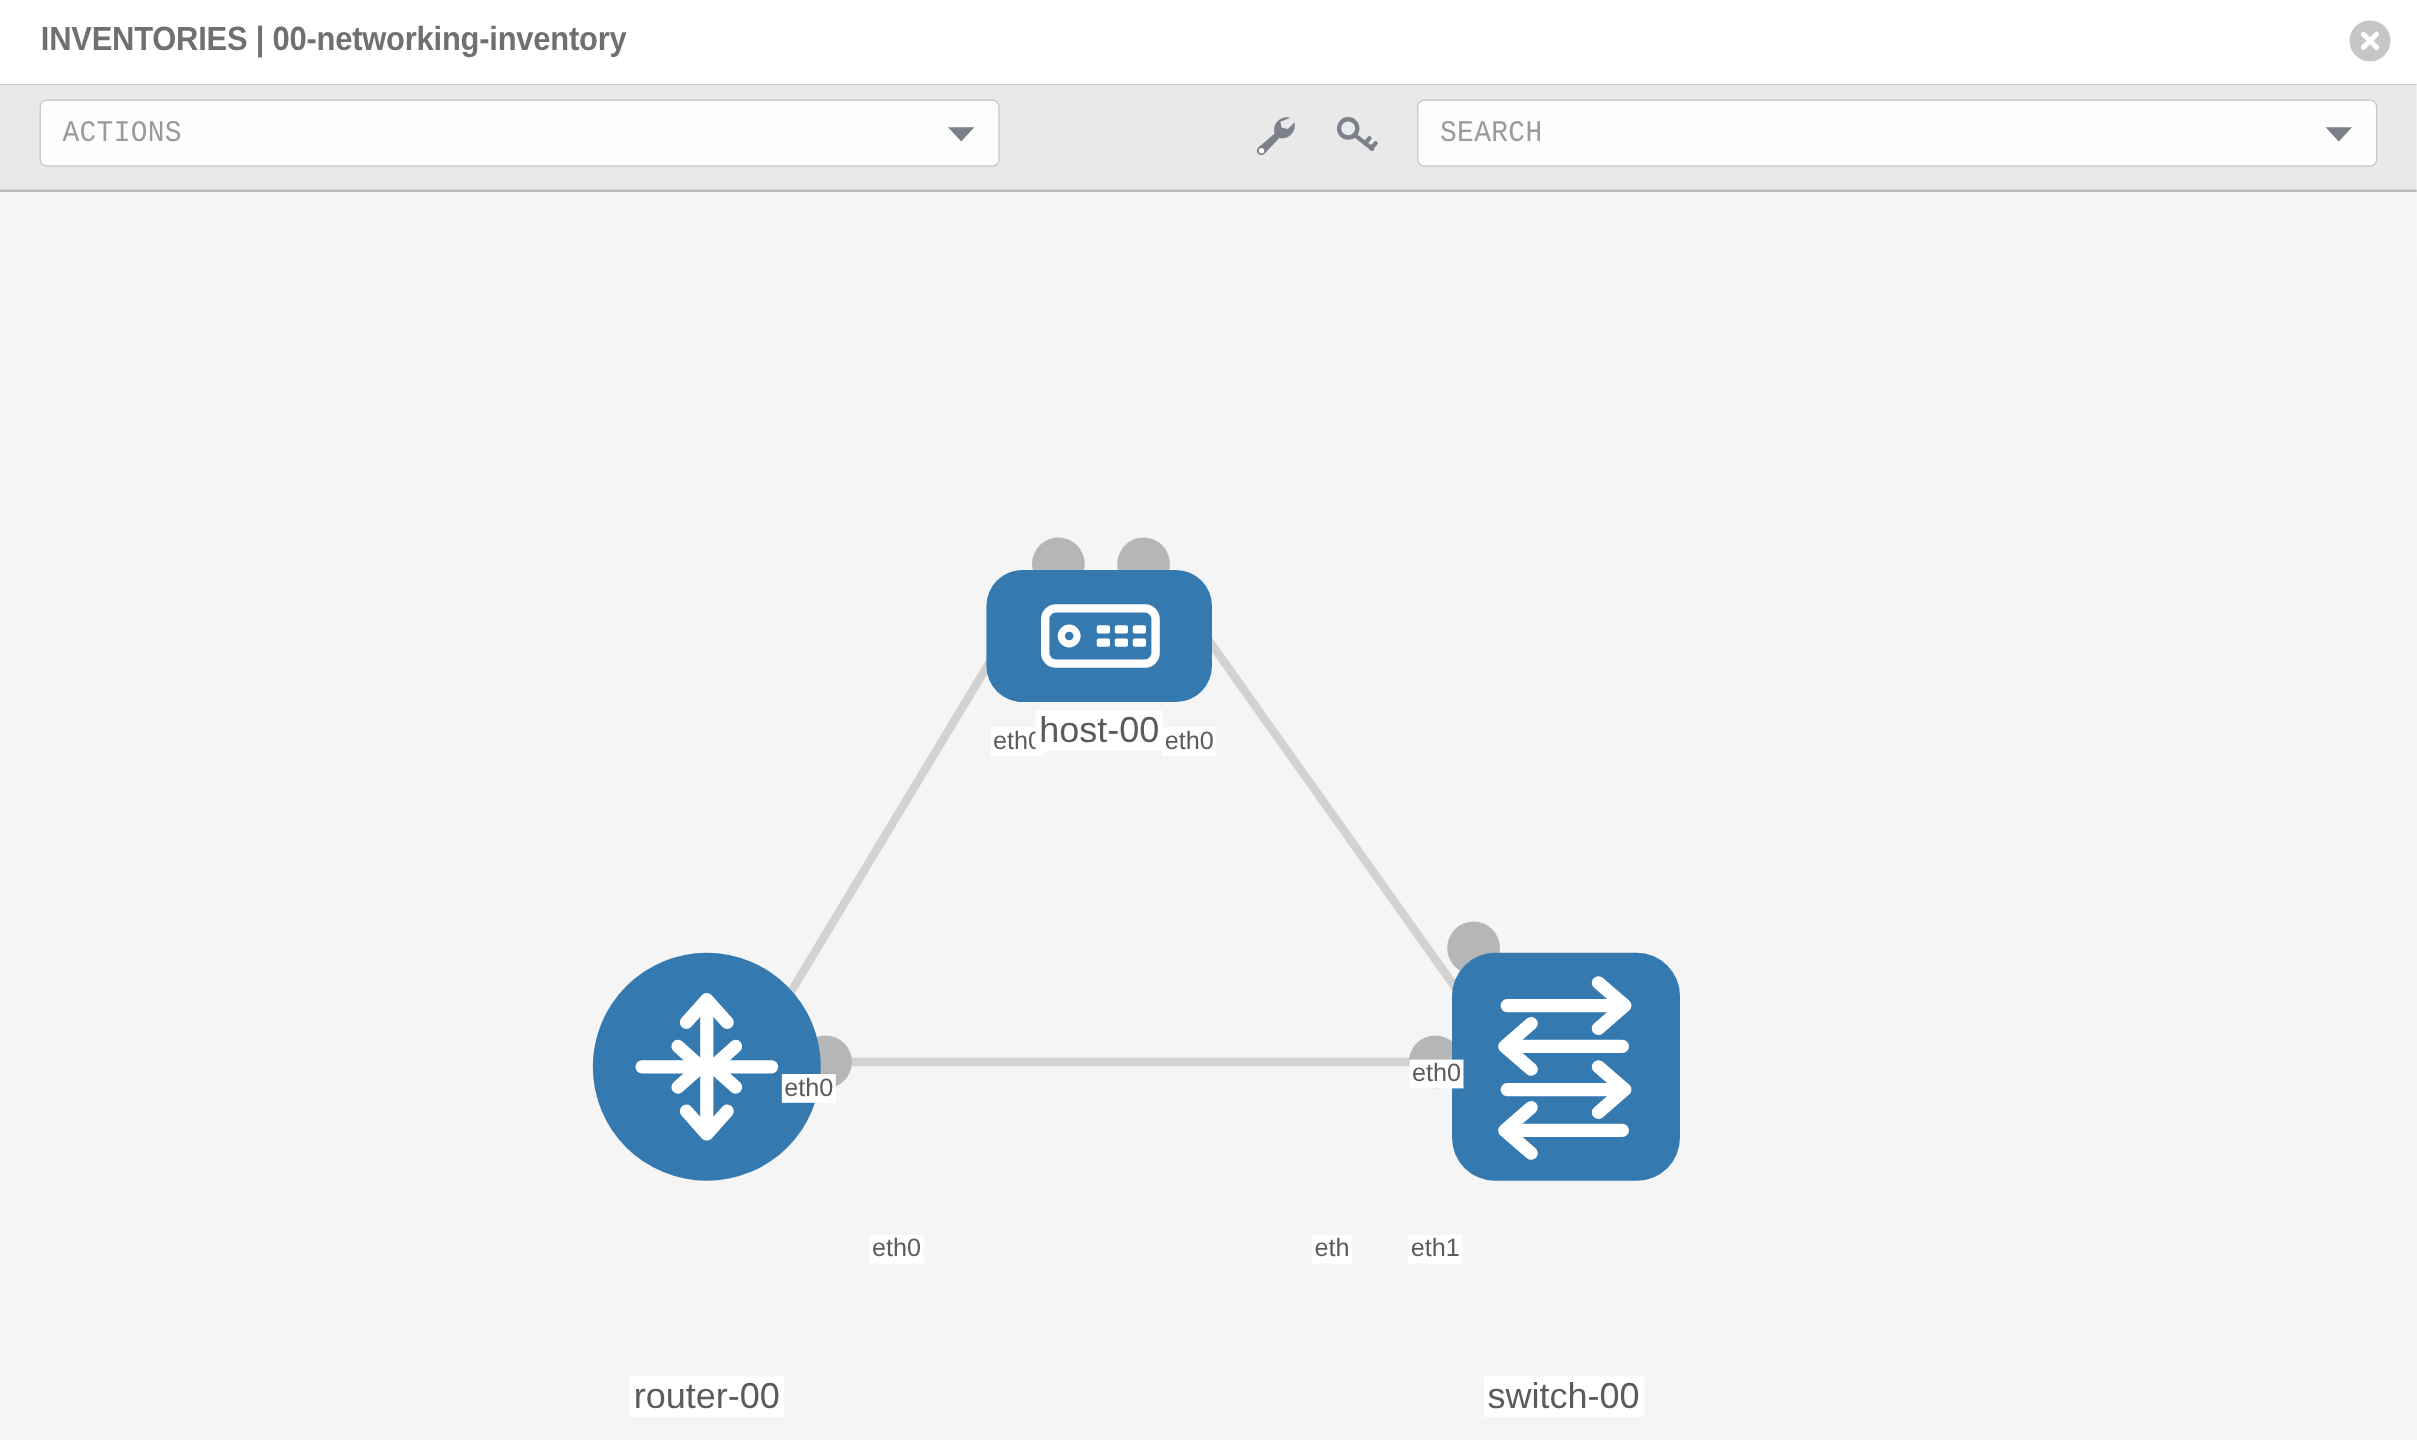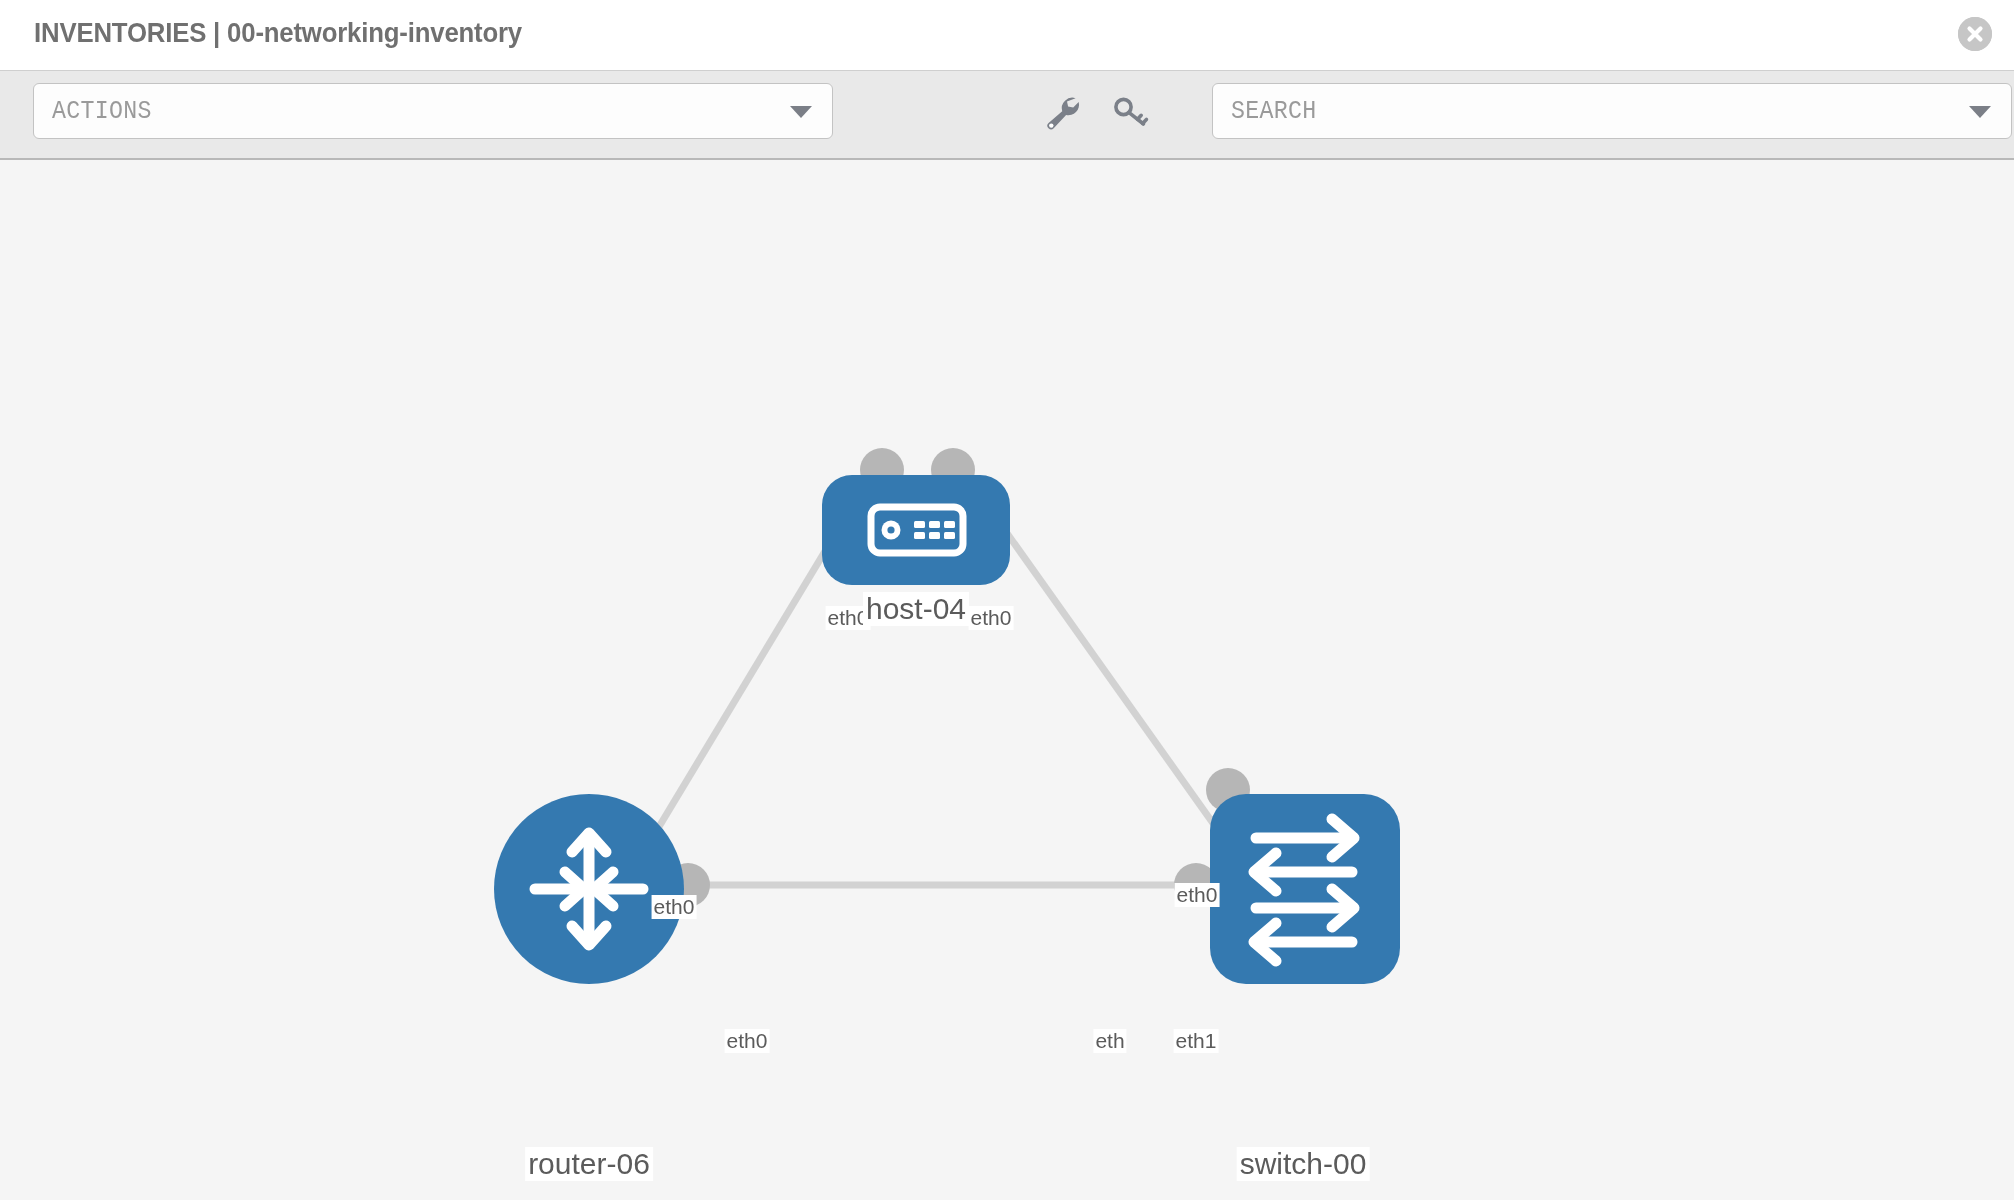--- a/index.html
+++ b/index.html
@@ -95,21 +95,21 @@
     width: 0; height: 0;
     border-left: 11px solid transparent;
     border-right: 11px solid transparent;
     border-top: 12px solid #7b7f87;
   }
   #actions-select {
     left: 33px; top: 12px;
     width: 800px; height: 56px;
   }
   #search-select {
-    left: 1212px; top: 12px;
+    left: 1181px; top: 12px;
     width: 800px; height: 56px; text-align: right;
   }
   .tool-icon {
     position: absolute;
     top: 23px;
     width: 42px;
     height: 38px;
     cursor: pointer;
   }
   #wrench-icon { left: 1042px; }
@@ -273,20 +273,20 @@
     <span class="iface-label" style="left:674px; top:735px;">eth0</span>
 
     <span class="iface-label" style="left:1197px; top:723px;">eth0</span>
 
     <span class="iface-label" style="left:747px; top:869px;">eth0</span>
 
     <span class="iface-label" style="left:1110px; top:869px;">eth</span>
 
     <span class="iface-label" style="left:1196px; top:869px;">eth1</span>
 
-    <span class="node-label" style="left:916px; top:432px;">host-04</span>
-
-    <span class="node-label" style="left:589px; top:987px;">router-06</span>
+    <span class="node-label" style="left:916px; top:432px;">host-00</span>
+
+    <span class="node-label" style="left:589px; top:987px;">router-00</span>
 
     <span class="node-label" style="left:1303px; top:987px;">switch-00</span>
 
   </div>
 </div>
 
 </body></html>

